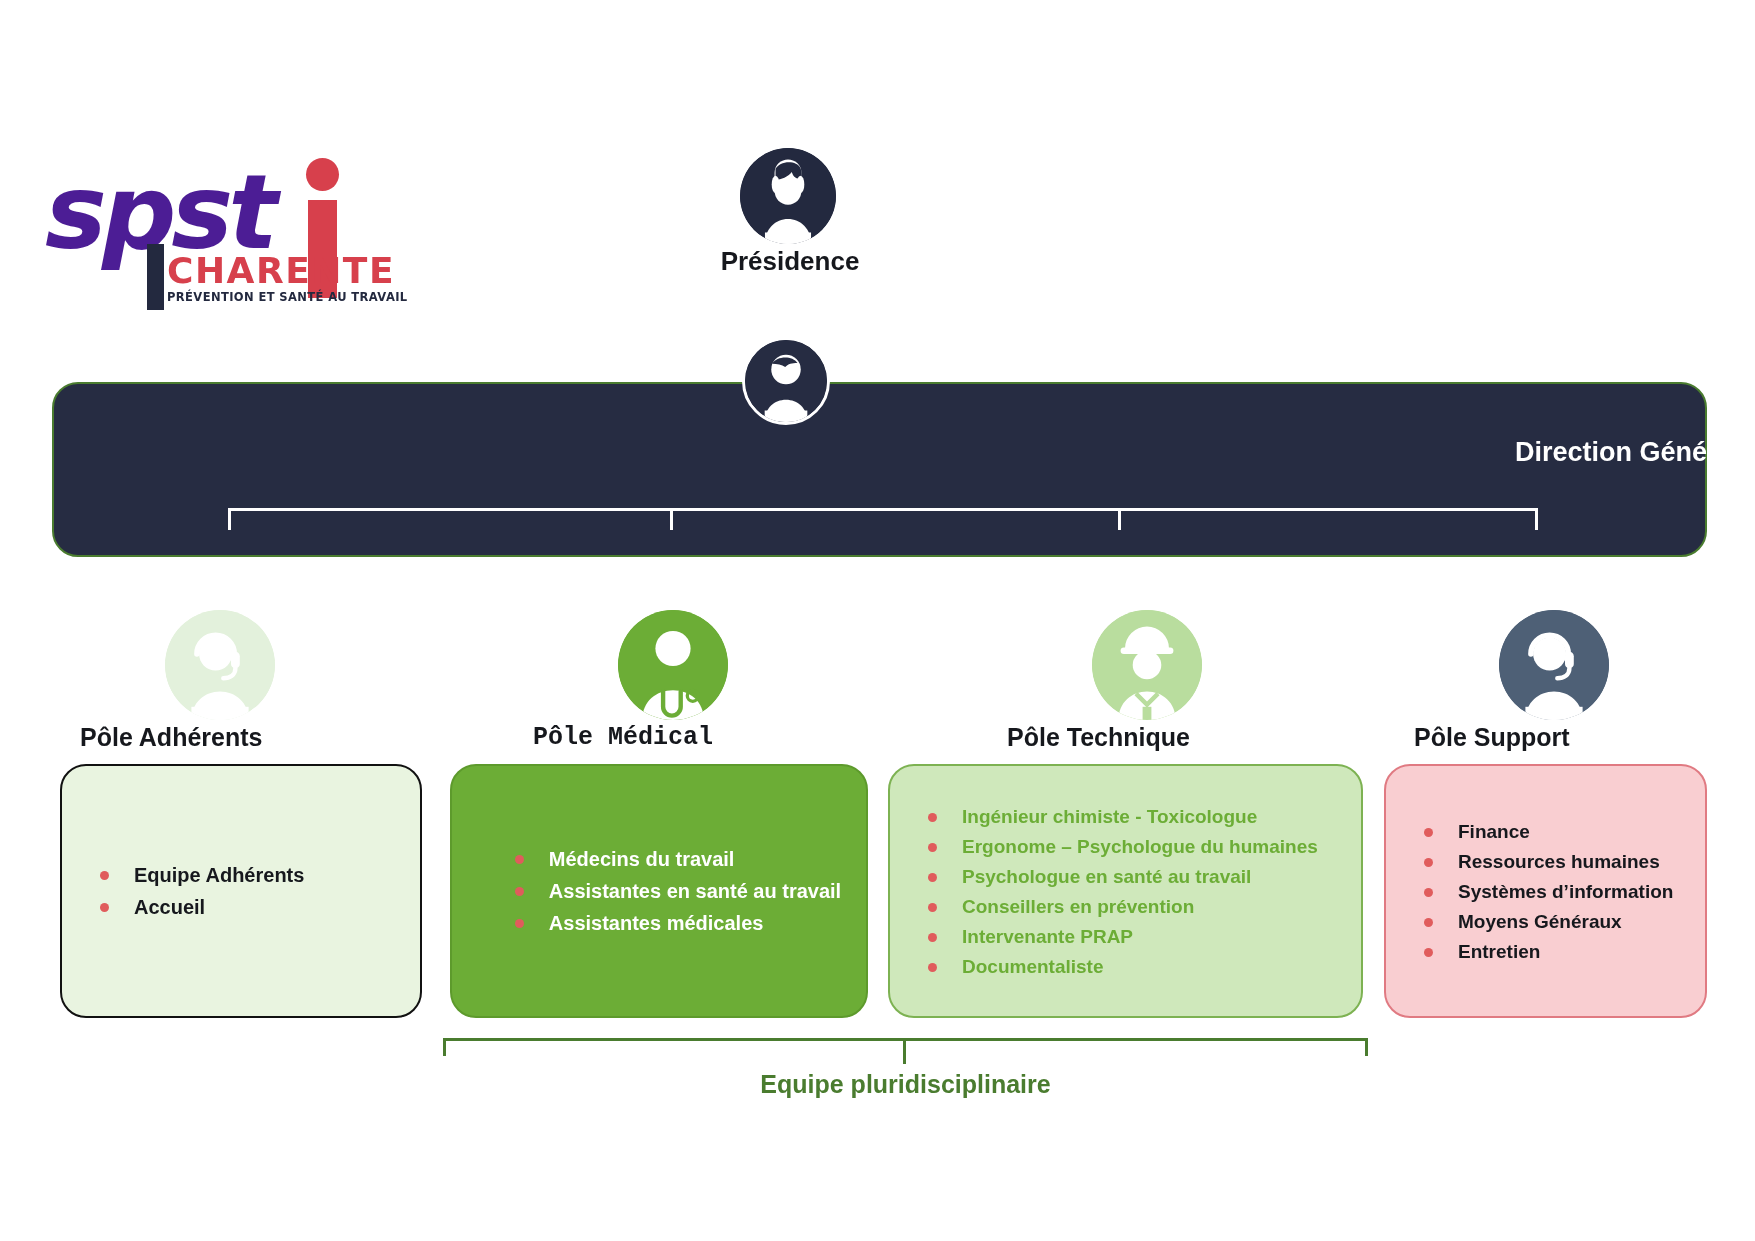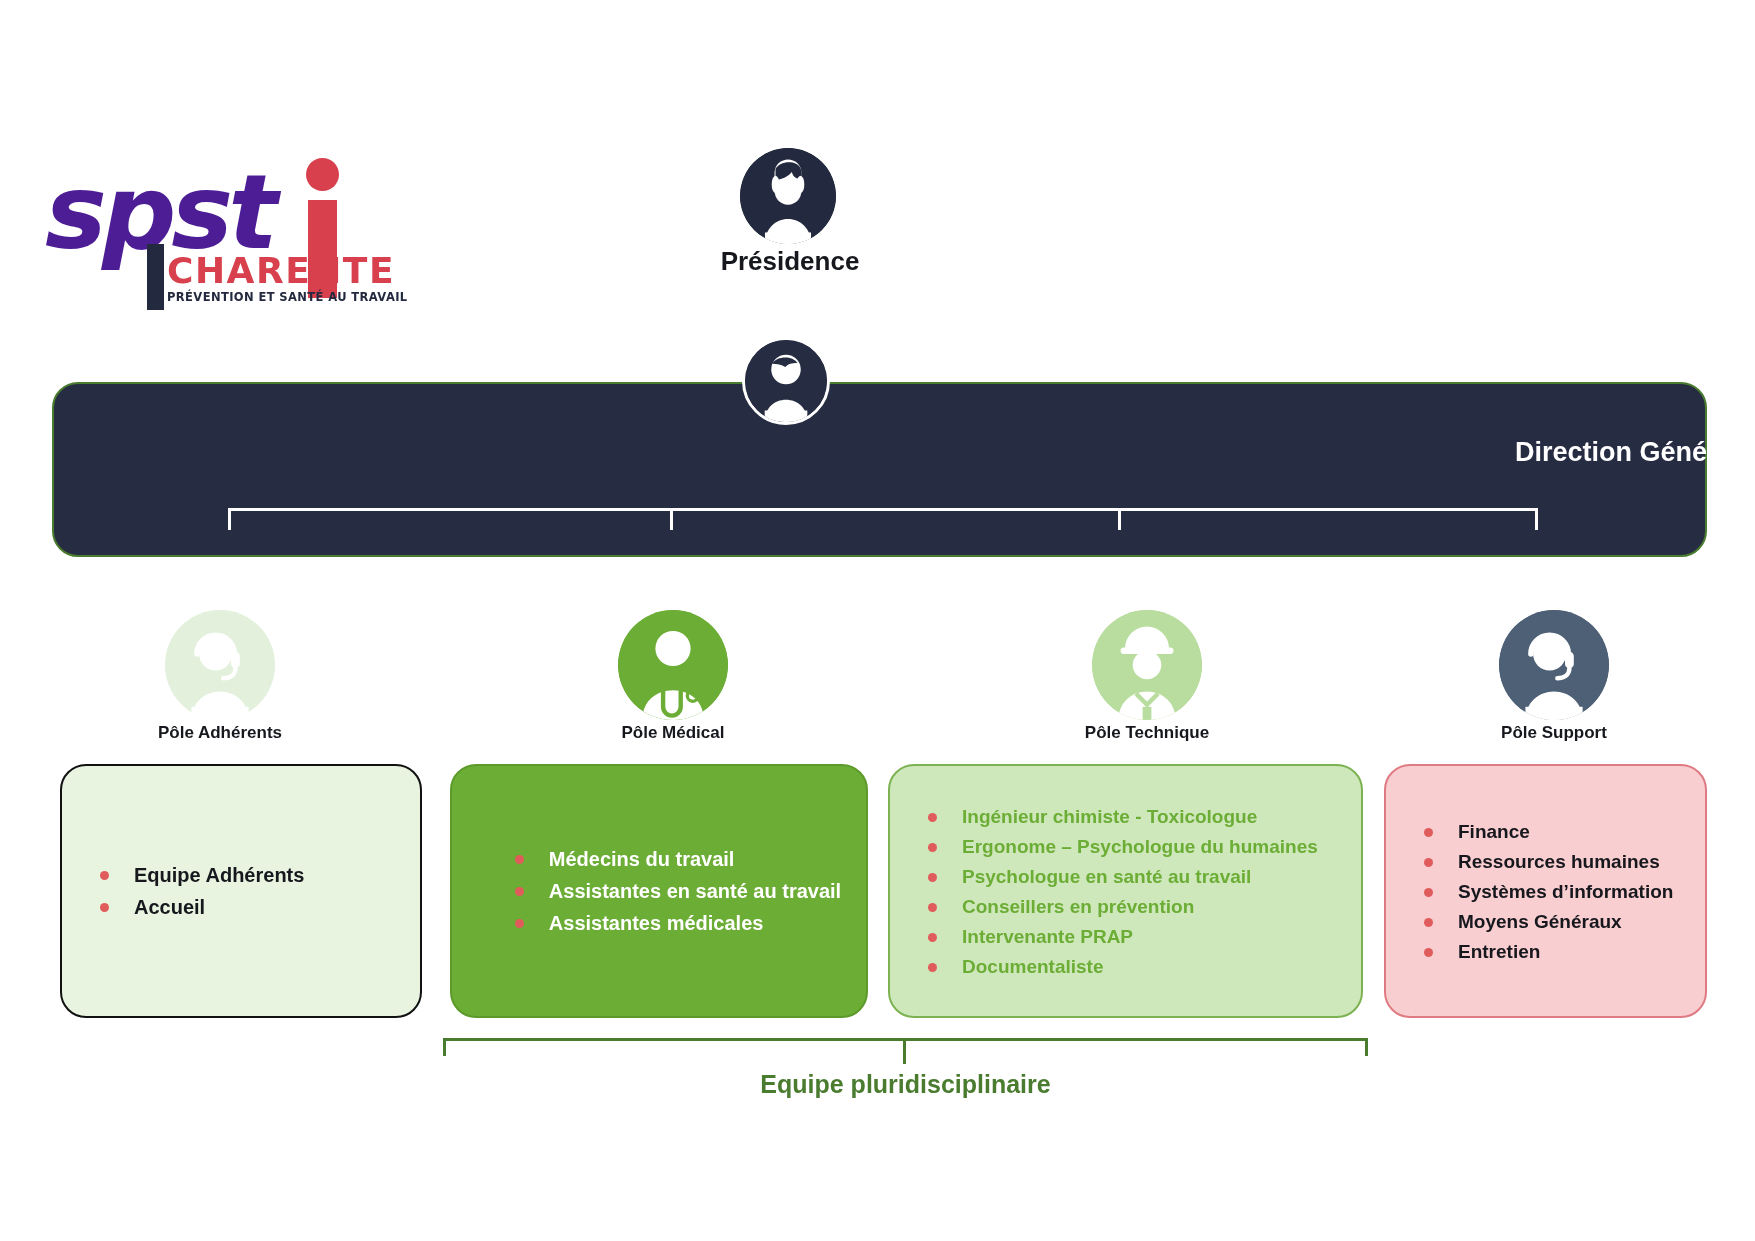--- a/index.html
+++ b/index.html
@@ -102,26 +102,26 @@
 
   
   .pole-avatar { width: 110px; height: 110px; top: 610px; z-index: 7; }
   .pa-adh  { left: 165px; background: #e3f1dc; }
   .pa-med  { left: 618px; background: #6cad36; }
   .pa-tech { left: 1092px; background: #b9dd9e; }
   .pa-sup  { left: 1499px; background: #4e6076; }
 
   .pole-title {
     position: absolute; top: 723px;
-    text-align: center;
-    font-size: 17px; font-weight: bold; color: #16181d;
+    text-align: left;
+    font-size: 25px; font-weight: bold; color: #16181d;
     white-space: nowrap;
   }
   .pt-adh  { left:  80px; width: 280px; }
-  .pt-med  { left: 533px; width: 280px; }
+  .pt-med  { left: 533px; width: 280px; font-family: Liberation Mono, monospace; }
   .pt-tech { left: 1007px; width: 280px; }
   .pt-sup  { left: 1414px; width: 280px; }
 
   .pole-box {
     position: absolute; top: 764px;
     border-radius: 26px;
     display: flex; flex-direction: column; justify-content: center;
   }
   .box-adh {
     left: 60px; width: 362px; height: 254px;

